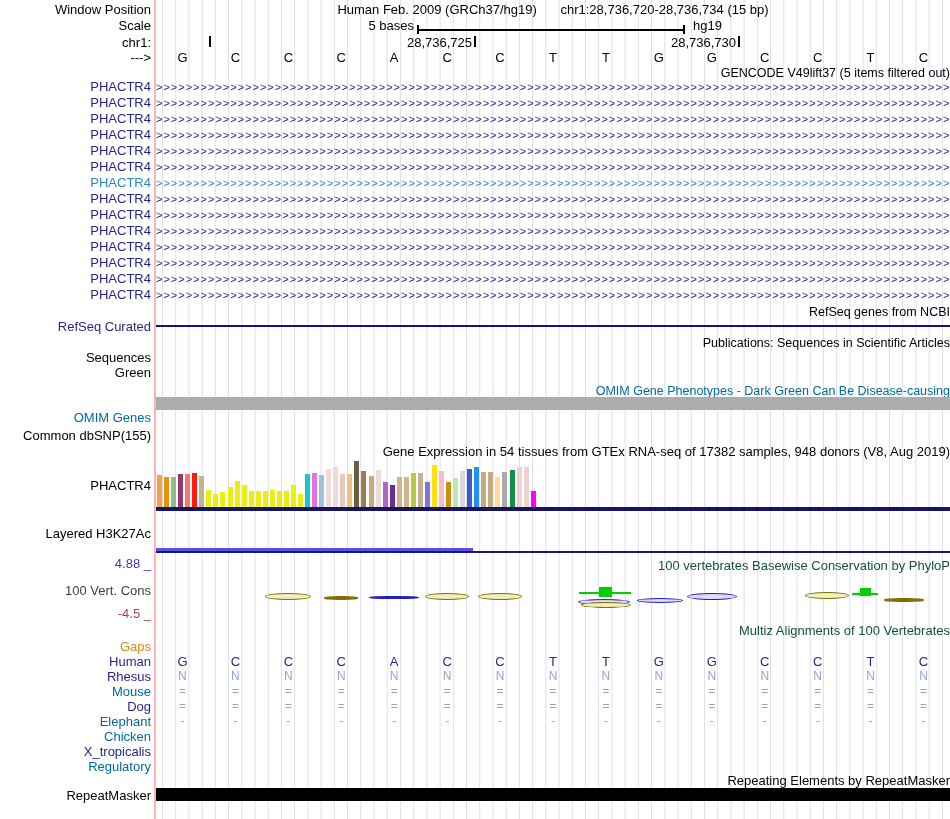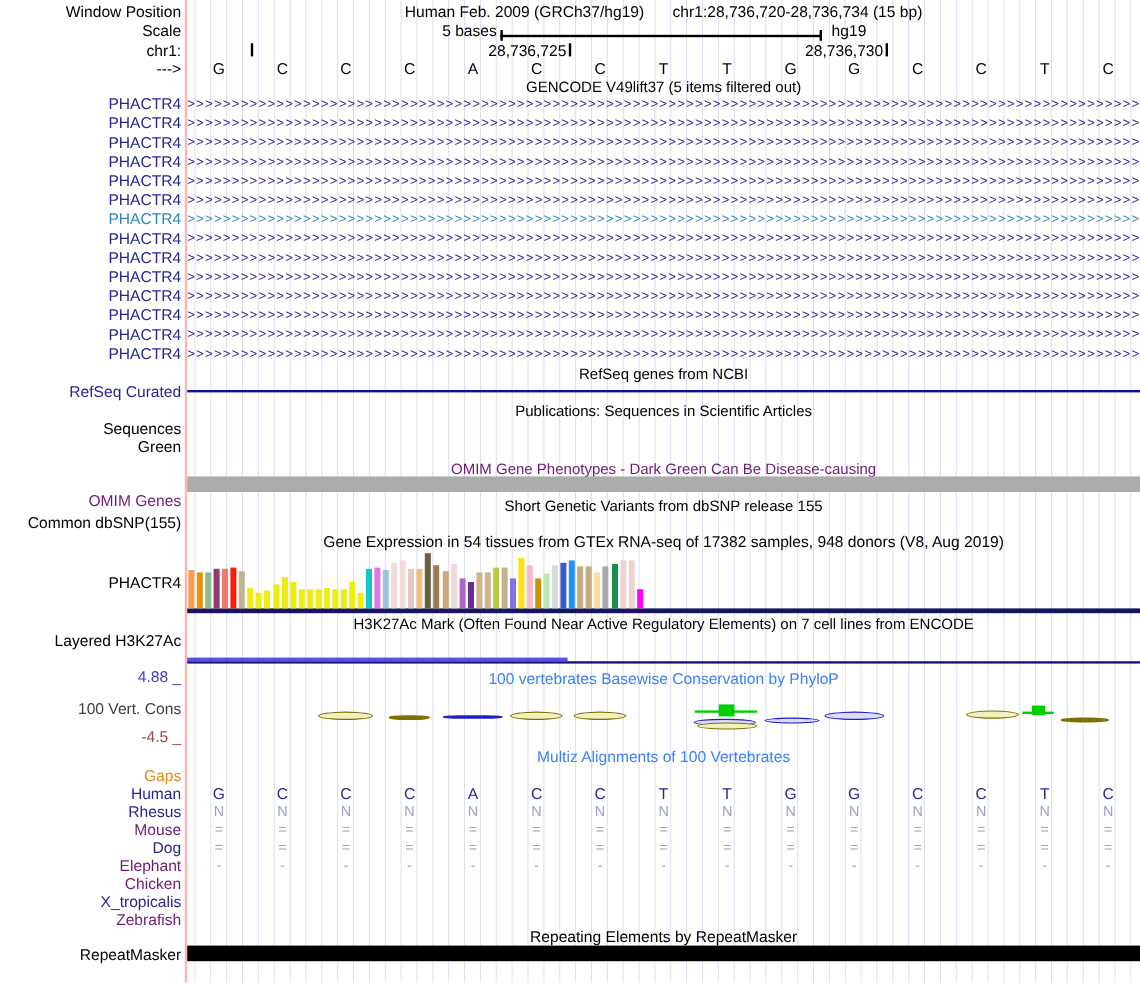--- a/index.html
+++ b/index.html
@@ -3,24 +3,24 @@
 <meta charset="utf-8">
 <style>
   html,body{margin:0;padding:0;background:#fff;}
   #canvas{position:relative;width:950px;height:819px;background:#fff;overflow:hidden;
           font-family:"Liberation Sans",sans-serif;}
   .grid-bg{position:absolute;left:156px;top:0;width:794px;height:819px;
            background-image:linear-gradient(to right,#dcdcf0 1px,transparent 1px);
            background-size:13.233px 100%;background-position:6px 0;}
   .pink-line{position:absolute;left:154px;top:0;width:2px;height:819px;background:#ffb3b3;}
   .lbl{position:absolute;left:0;width:151px;text-align:right;font-size:13px;line-height:15px;white-space:pre;}
-  .ttl{position:absolute;left:156px;width:794px;text-align:center;font-size:12.5px;line-height:14px;}
-  .c-black{color:#000}.c-navy{color:#262690}.c-green{color:#701a75}
+  .ttl{position:absolute;left:156px;width:794px;text-align:right;font-size:12.5px;line-height:14px;}
+  .c-black{color:#000}.c-navy{color:#262690}.c-green{color:#0369a1}
   .c-blue{color:#3a3acc}.c-maroon{color:#a04848}.c-purple{color:#404040}
-  .c-orange{color:#e08818}.c-slate{color:#3b82f6}.c-ltblue{color:#2e86c1}
+  .c-orange{color:#e08818}.c-slate{color:#14532d}.c-ltblue{color:#2e86c1}
   .hdrline{position:absolute;top:2px;left:156px;width:794px;text-align:center;font-size:13px;color:#000;}
   .hdrline span{margin:0 10px;}
   .bar{position:absolute;width:5px;}
   .garow{position:absolute;left:156px;width:794px;height:16px;overflow:hidden;
          font-size:11px;letter-spacing:1px;line-height:16px;white-space:nowrap;}
   .baseletter{position:absolute;font-size:13px;transform:translateX(-50%);}
   .alnsym{position:absolute;transform:translateX(-50%);font-size:12px;line-height:13px;color:#98a2ce;}
   .hbar{position:absolute;}
   .tick{position:absolute;width:1.5px;background:#000;}
   .mark{position:absolute;border-radius:50%;}
@@ -60,28 +60,26 @@
   <div class="hbar" style="left:156px;top:325px;width:794px;height:1.5px;background:#101090"></div>
 
   <div class="ttl c-black" style="top:336px">Publications: Sequences in Scientific Articles</div>
   <div class="lbl c-black" style="top:350px">Sequences</div>
   <div class="lbl c-black" style="top:365px">Green</div>
 
   <div class="ttl c-green" style="top:384px">OMIM Gene Phenotypes - Dark Green Can Be Disease-causing</div>
   <div class="lbl c-green" style="top:410px">OMIM Genes</div>
   <div class="hbar" style="left:156px;top:397px;width:794px;height:13px;background:#acacac"></div>
 
-  <div class="ttl c-black" style="top:415px">Short Genetic Variants from dbSNP release 155</div>
   <div class="lbl c-black" style="top:428px">Common dbSNP(155)</div>
 
   <div class="ttl c-black" style="top:445px;font-size:13px">Gene Expression in 54 tissues from GTEx RNA-seq of 17382 samples, 948 donors (V8, Aug 2019)</div>
   <div class="lbl c-black" style="top:478px">PHACTR4</div>
   <div class="hbar" style="left:156px;top:507px;width:794px;height:3.5px;background:#151560"></div>
 
-  <div class="ttl c-black" style="top:513px">H3K27Ac Mark (Often Found Near Active Regulatory Elements) on 7 cell lines from ENCODE</div>
   <div class="lbl c-black" style="top:526px">Layered H3K27Ac</div>
   <div class="hbar" style="left:156px;top:550.5px;width:794px;height:2px;background:#181878"></div>
   <div class="hbar" style="left:156px;top:547.5px;width:317px;height:3px;background:#5a4fe0"></div>
 
   <div class="ttl c-slate" style="top:559px;font-size:13px">100 vertebrates Basewise Conservation by PhyloP</div>
   <div class="lbl c-blue" style="top:556px">4.88 _</div>
   <div class="lbl c-purple" style="top:583px">100 Vert. Cons</div>
   <div class="lbl c-maroon" style="top:606px">-4.5 _</div>
 
   <div class="ttl c-slate" style="top:624px;font-size:13px">Multiz Alignments of 100 Vertebrates</div>
@@ -279,15 +277,15 @@
       <div class="alnsym" style="left: 553px; top: 715px;">-</div>
       <div class="alnsym" style="left: 605.933px; top: 715px;">-</div>
       <div class="alnsym" style="left: 658.867px; top: 715px;">-</div>
       <div class="alnsym" style="left: 711.8px; top: 715px;">-</div>
       <div class="alnsym" style="left: 764.733px; top: 715px;">-</div>
       <div class="alnsym" style="left: 817.667px; top: 715px;">-</div>
       <div class="alnsym" style="left: 870.6px; top: 715px;">-</div>
       <div class="alnsym" style="left: 923.533px; top: 715px;">-</div>
       <div class="lbl c-green" style="top: 729px;">Chicken</div>
       <div class="lbl c-navy" style="top: 744px;">X_tropicalis</div>
-      <div class="lbl c-green" style="top: 759px;">Zebrafish</div>
+      <div class="lbl c-green" style="top: 759px;">Regulatory</div>
     </div>
 </div>
 
 </body></html>

